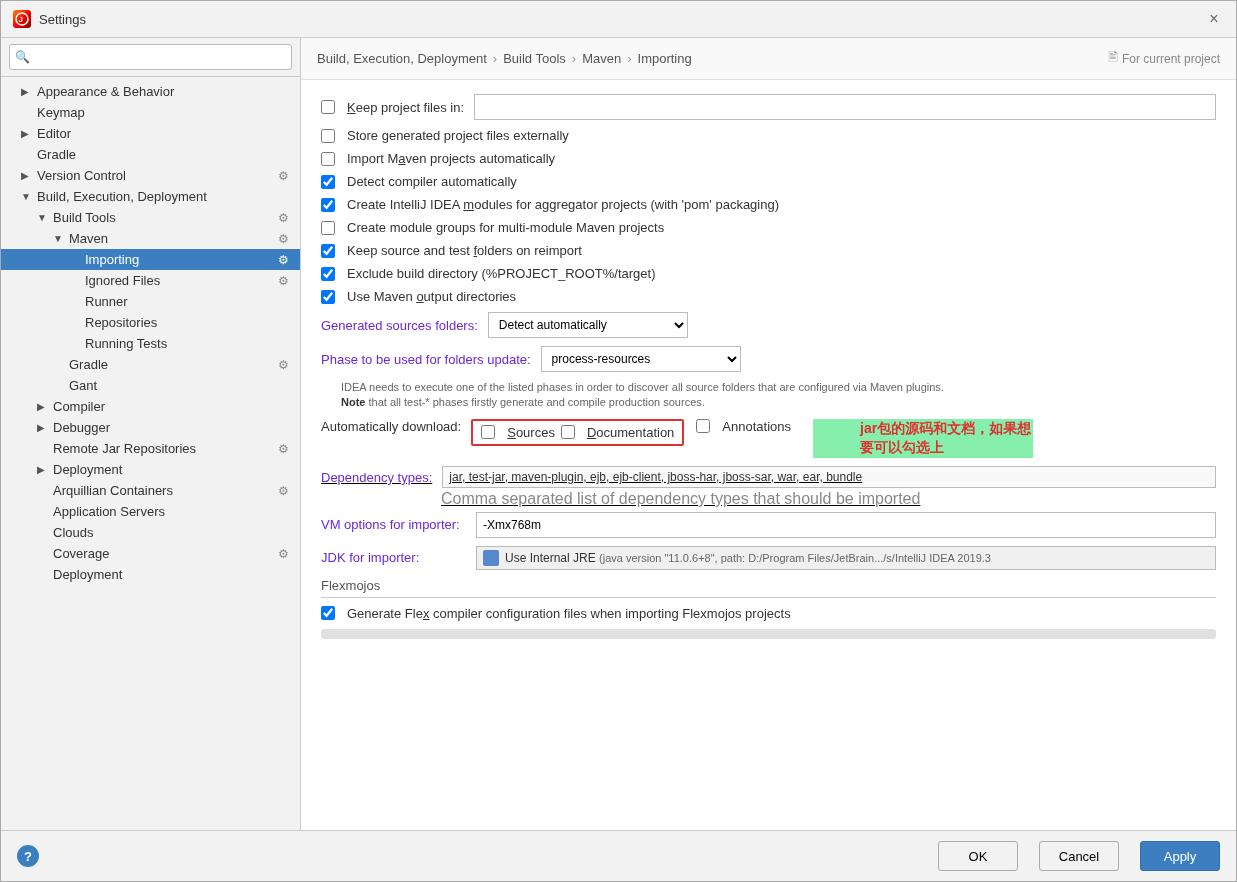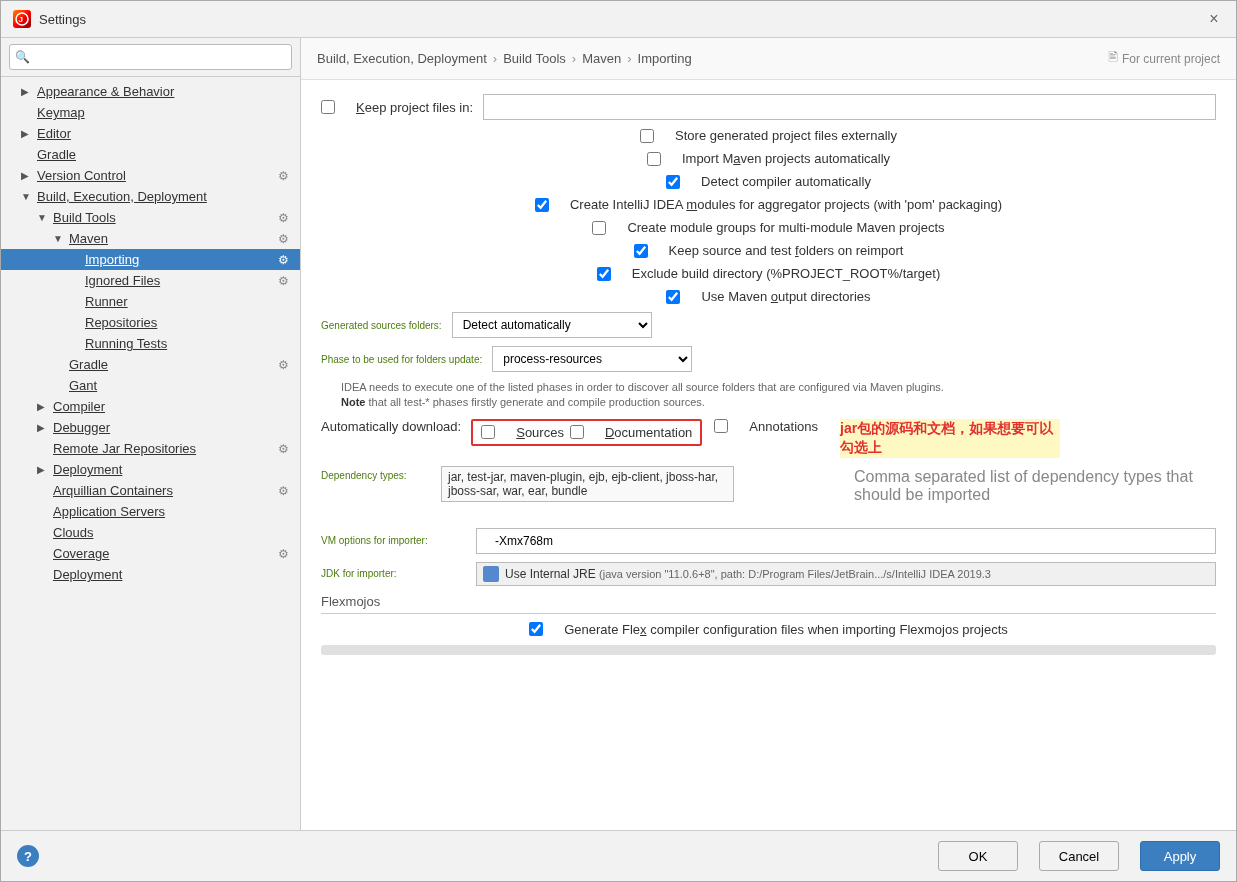--- a/index.html
+++ b/index.html
@@ -175,54 +175,53 @@
       flex: 1;
       overflow-y: auto;
       padding: 14px 20px;
     }
     
     .setting-row {
       display: flex;
       align-items: center;
       margin-bottom: 8px;
       gap: 8px;
-      justify-content: center;
     }
     
     .checkbox-label {
       display: flex;
       align-items: center;
-      gap: 21px;
+      gap: 12px;
       cursor: pointer;
       font-size: 13px;
       color: #333;
     }
     
     .checkbox-label input[type="checkbox"] {
       margin: 0;
       width: 14px; height: 14px;
     }
     
     .field-row {
       display: flex;
       align-items: center;
       gap: 10px;
       margin-bottom: 8px;
     }
     
     .field-label {
-      font-size: 10px;
-      color: #4d7c0f;
+      font-size: 13px;
+      color: #6d28d9;
       flex-shrink: 0;
     }
     
     .text-input {
       height: 26px;
       border: 1px solid #bbb;
-      padding: 0 18px;
+      padding: 0 6px;
       font-size: 12px;
       flex: 1;
       outline: none;
     }
     
     .select-box {
       height: 26px;
       border: 1px solid #bbb;
       padding: 0 6px;
       font-size: 12px;
@@ -258,34 +257,36 @@
     .auto-download-box {
       border: 2px solid #e03030;
       padding: 4px 8px;
       display: flex;
       align-items: center;
       gap: 6px;
       border-radius: 2px;
     }
     
     .annotation-box {
-      background: #fef9c3;
+      background: #86efac;
       border: none;
       color: #e03030;
       font-size: 15px;
       font-weight: bold;
       margin-left: 10px;
       line-height: 1.4;
       max-width: 220px;
+      padding-left: 47px;
     }
     
     .dep-types-row {
       display: flex;
-      flex-direction: row;
-      margin-bottom: 24px;
+      flex-direction: column;
+      margin-bottom: 4px;
+      text-decoration: underline;
     }
     
     .dep-types-inner {
       display: flex;
       align-items: flex-start;
       gap: 10px;
     }
     
     .dep-value {
       font-size: 12px;
@@ -384,21 +385,21 @@
     }
     
     .btn-primary {
       background: #3c7fc0;
       color: white;
       border-color: #2c6faa;
     }
     
     .underline { text-decoration: underline; }
     
-    .tree-item-label { font-size: 13px; text-decoration: underline; }
+    .tree-item-label { font-size: 13px; }
   </style>
 </head>
 <body>
 
 <div class="dialog">
 
   <div class="title-bar">
     <div class="title-bar-left">
       <div class="app-icon">
         <svg width="14" height="14" viewBox="0 0 14 14">

